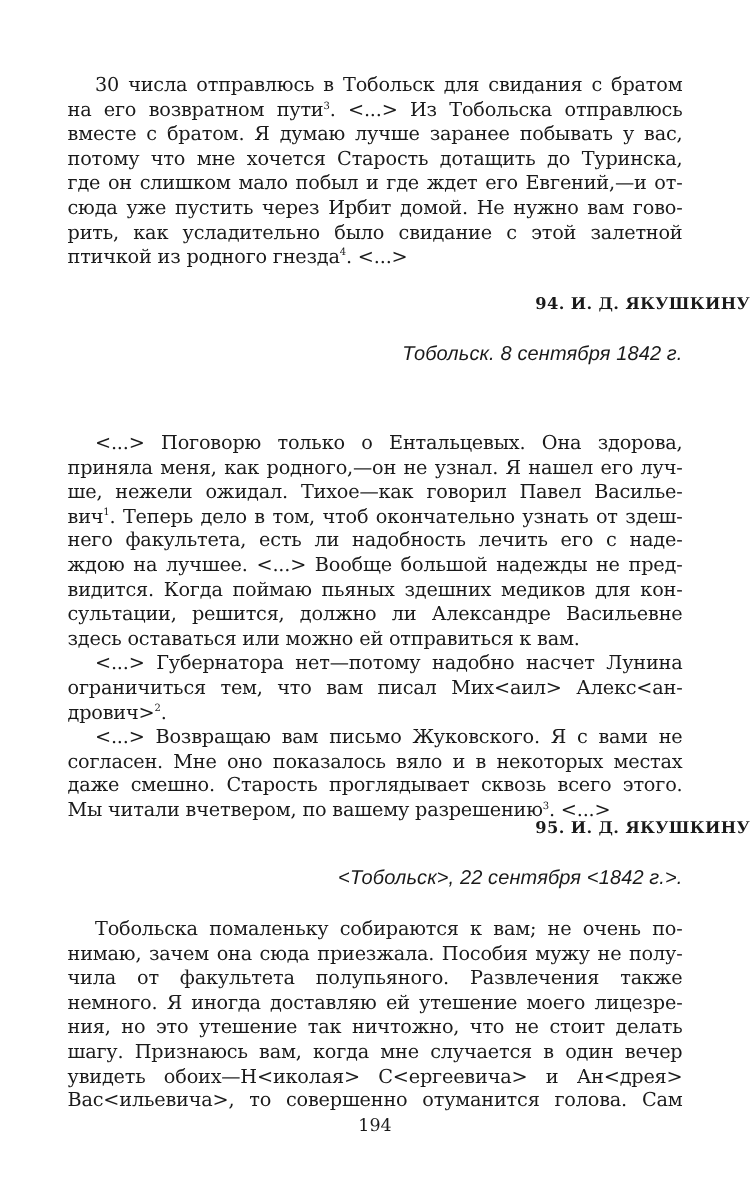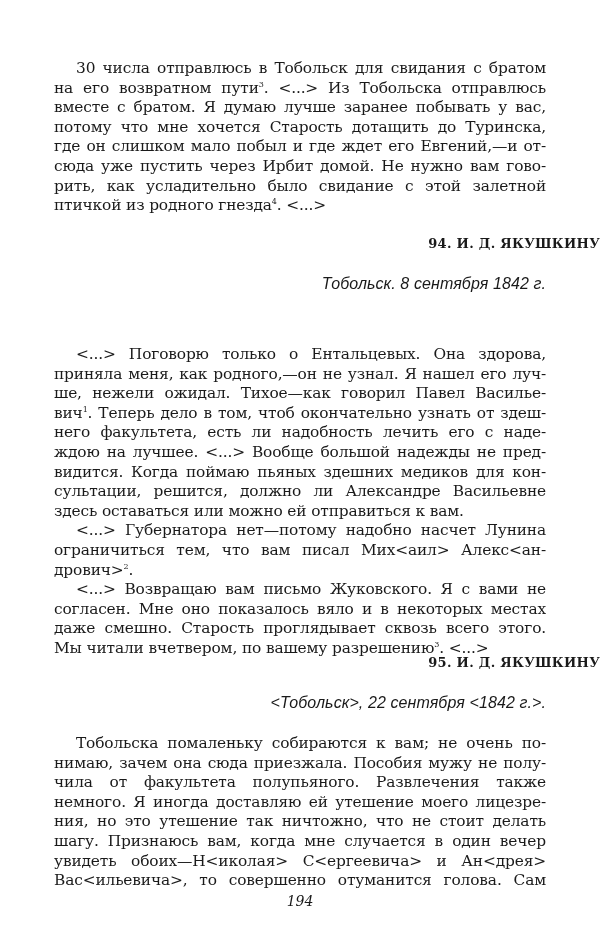--- a/index.html
+++ b/index.html
@@ -13,21 +13,21 @@
   .line.last { text-align-last: left; }
   .line.indent { padding-left: 22px; }
   .line span.j { display: block; text-align: justify; text-align-last: justify; white-space: normal; }
   .line.last span.j { text-align-last: left; }
   sup { font-size: 8px; vertical-align: 6px; line-height: 0; }
   .heading { position: absolute; left: 0; width: 600px; text-align: right;
              font-family: "DejaVu Serif", "Liberation Serif", serif; font-weight: bold;
              font-size: 13px; letter-spacing: 0.3px; padding-left: 90px; box-sizing: border-box; }
   .dateline { position: absolute; right: 54px; font-style: italic; font-size: 16px;
               font-family: "Liberation Sans", "DejaVu Sans", sans-serif; letter-spacing: 0.1px; }
-  .pagenum { position: absolute; left: 0; width: 600px; text-align: center; font-size: 14px; top: 893px; font-style: italic; }
+  .pagenum { position: absolute; left: 0; width: 600px; text-align: center; font-size: 14px; top: 893px; }
 </style>
 </head>
 <body>
 
 <div class="page">
 
   <div class="block" id="cont" style="top: 40px; margin-top: 19px;">
       <div class="line indent">
         <span class="j"><span>30 числа отправлюсь в Тобольск для свидания с братом</span></span>
       </div>

